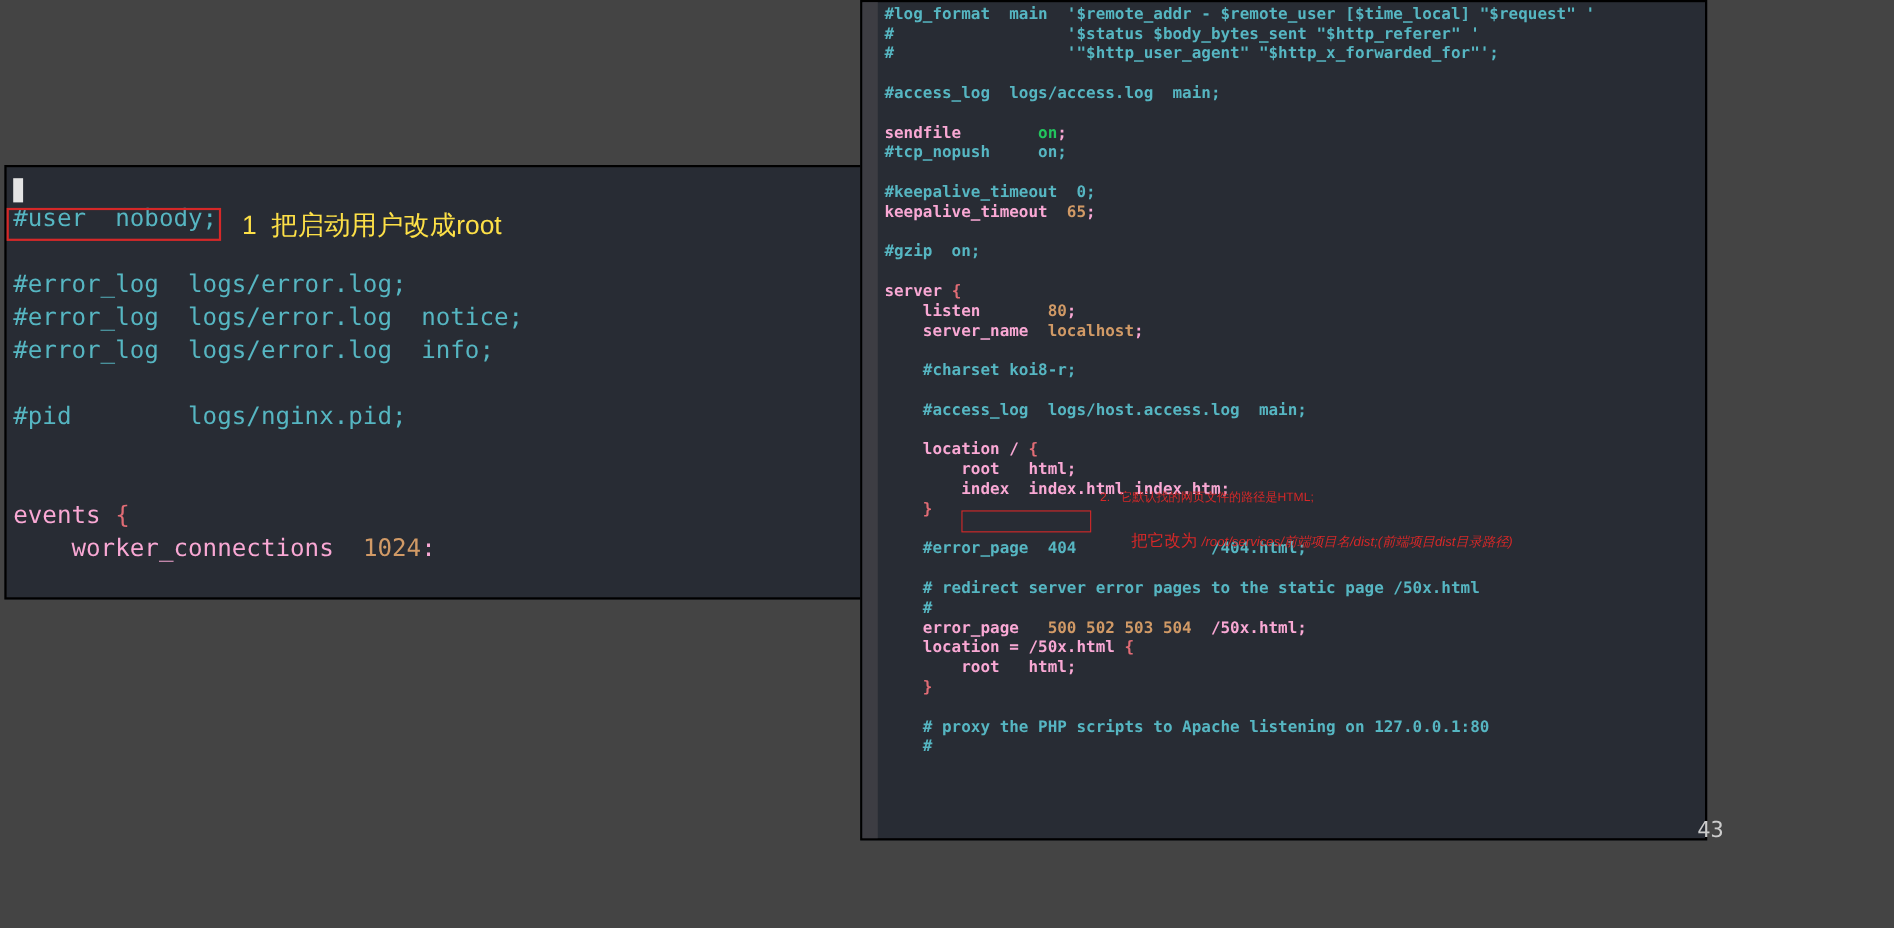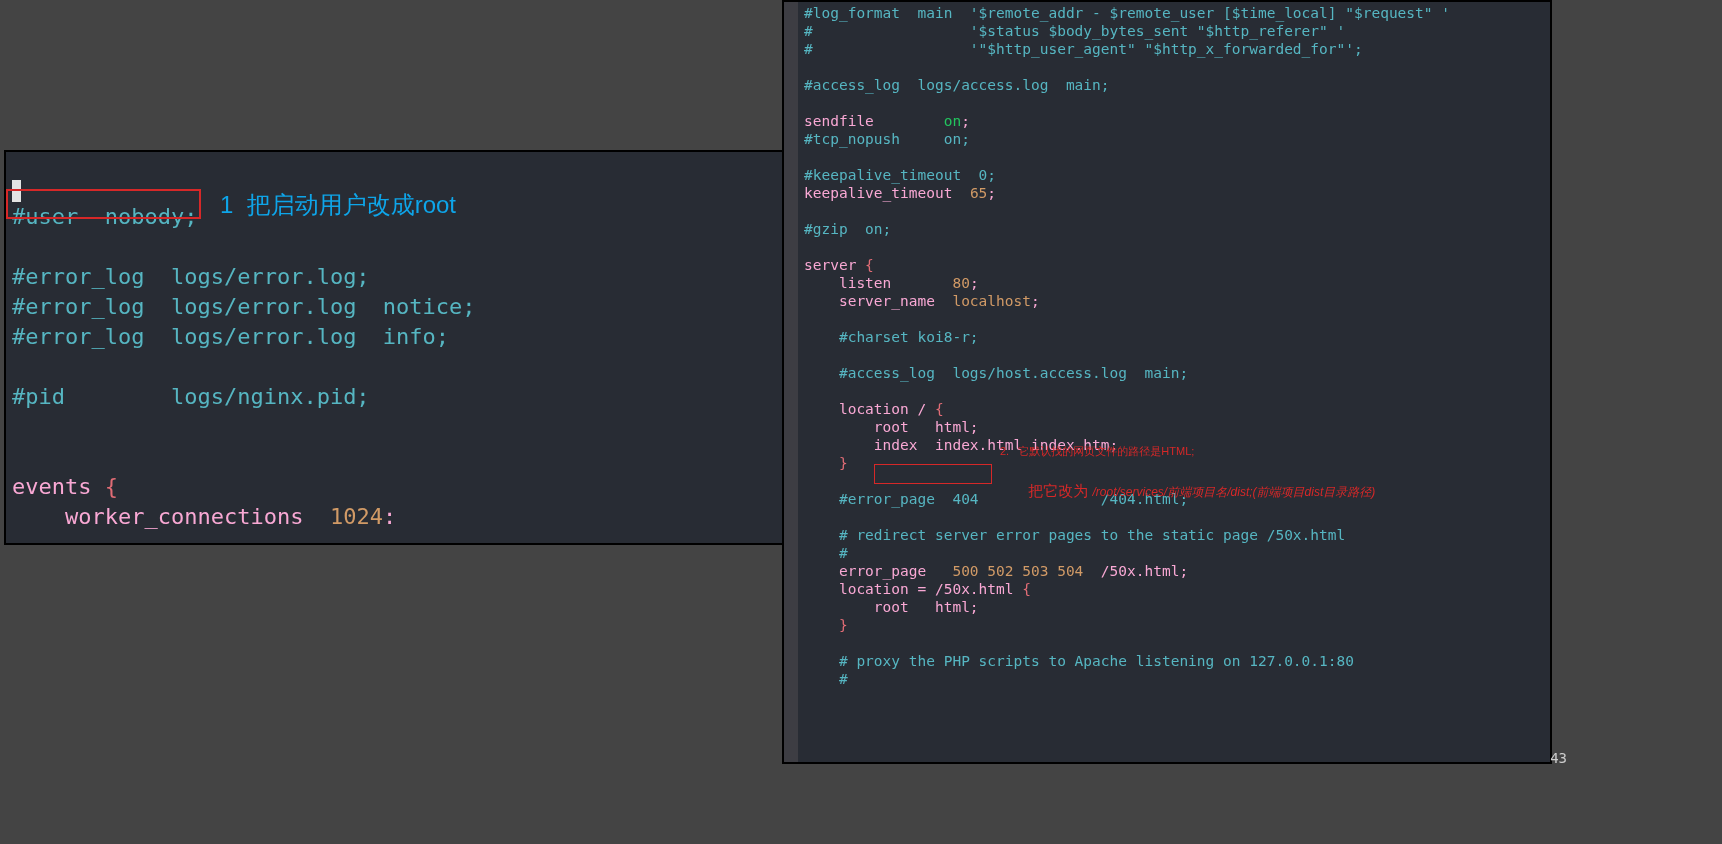--- a/index.html
+++ b/index.html
@@ -12,21 +12,21 @@
     }
     
     .panel-left {
       position: absolute;
       top: 150px;
       left: 4px;
       width: 830px;
       height: 395px;
       background: #282c34;
       border: 2px solid #000;
-      padding: 20px 6px;
+      padding: 2px 6px;
     }
     .panel-left .line {
       font-size: 22px;
       line-height: 30px;
       white-space: pre;
     }
     
     .panel-right {
       position: absolute;
       top: 0;
@@ -43,20 +43,21 @@
       width: 14px;
       background: #3d3d43;
     }
     .panel-right .content {
       position: absolute;
       left: 14px;
       top: 0;
       right: 0;
       bottom: 0;
       padding: 2px 6px;
+      font-weight: bold;
     }
     .panel-right .line {
       font-size: 14.5px;
       line-height: 18px;
       white-space: pre;
     }
     
     .fg-white   { color: #f9a8d4; }
     .fg-teal    { color: #56b6c2; }
     .fg-number  { color: #d19a66; }
@@ -78,21 +79,21 @@
       width: 195px;
       height: 30px;
       border: 2px solid #d62828;
       pointer-events: none;
     }
     .ann-text1 {
       position: absolute;
       top: 189px;
       left: 220px;
       font-size: 24px;
-      color: #0ea5e9;
+      color: #fde047;
       font-family: 'Microsoft YaHei', sans-serif;
       white-space: pre;
     }
     .ann-box2 {
       position: absolute;
       top: 464px;
       left: 874px;
       width: 118px;
       height: 20px;
       border: 1.5px solid #d62828;
@@ -118,21 +119,21 @@
     }
     .ann-text3-sm {
       color: #d62828;
       font-size: 12px;
       font-style: italic;
     }
     .pgnum {
       position: absolute;
       right: 155px;
       bottom: 78px;
-      font-size: 14px;
+      font-size: 20px;
       color: #ccc;
     }
   </style>
 </head>
 <body>
 
 <div class="panel-left">
   <div class="line"><span class="cursor"></span></div>
   <div class="line"><span class="fg-teal">#user  nobody;</span></div>
   <div class="line">&nbsp;</div>

